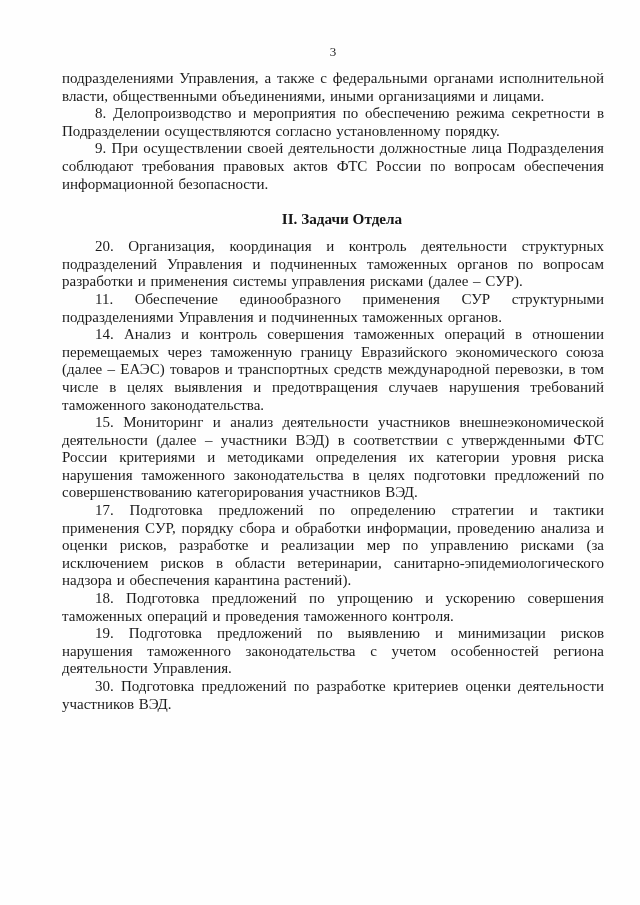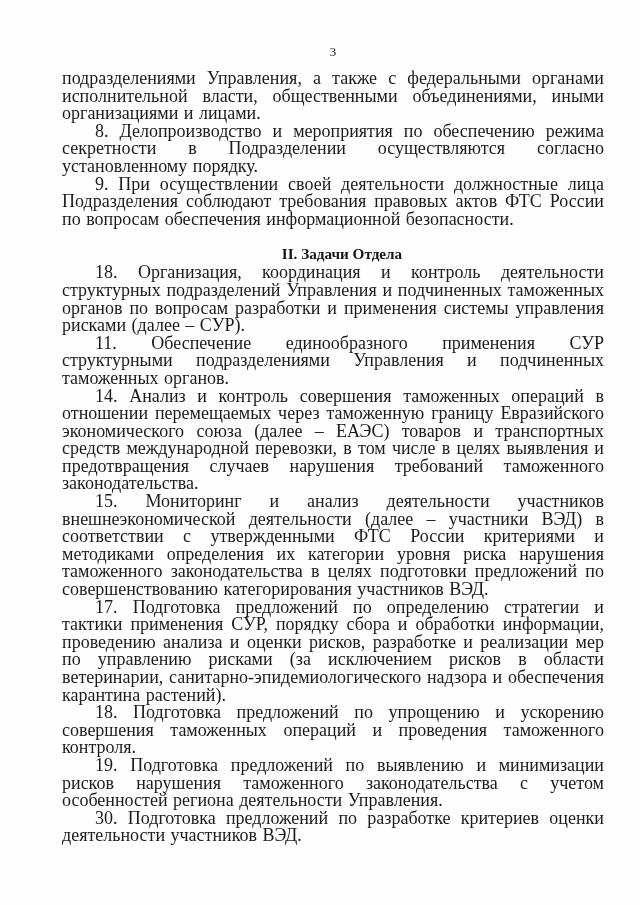--- a/index.html
+++ b/index.html
@@ -21,54 +21,54 @@
   .page-number {
     text-align: center;
     font-size: 13px;
     line-height: 15px;
     margin-bottom: 11px;
     color: #222222;
   }
   .para {
     margin: 0;
     text-align: justify;
-    font-size: 18px;
+    font-size: 15px;
     line-height: 17.6px;
     word-spacing: 1px;
   }
   .indent {
     text-indent: 33px;
   }
   .heading {
     font-size: 15.2px;
     font-weight: bold;
     text-align: center;
     line-height: 18px;
-    margin: 17px 0 1px 0;
+    margin: 17px 0 10px 0;
     padding-left: 18px;
     color: #161616;
     font-family: Liberation Serif, serif;
   }
 </style>
 </head>
 <body>
 
 <div class="page">
 
   <div class="page-number">3</div>
 
   <p class="para">подразделениями Управления, а также с федеральными органами исполнительной власти, общественными объединениями, иными организациями и лицами.</p>
 
   <p class="para indent">8. Делопроизводство и мероприятия по обеспечению режима секретности в Подразделении осуществляются согласно установленному порядку.</p>
 
   <p class="para indent">9. При осуществлении своей деятельности должностные лица Подразделения соблюдают требования правовых актов ФТС России по вопросам обеспечения информационной безопасности.</p>
 
   <h2 class="heading">II. Задачи Отдела</h2>
 
-  <p class="para indent">18. Организация, координация и контроль деятельности структурных подразделений Управления и подчиненных таможенных органов по вопросам разработки и применения системы управления рисками (далее – СУР).</p>
+  <p class="para indent">20. Организация, координация и контроль деятельности структурных подразделений Управления и подчиненных таможенных органов по вопросам разработки и применения системы управления рисками (далее – СУР).</p>
 
   <p class="para indent">11. Обеспечение единообразного применения СУР структурными подразделениями Управления и подчиненных таможенных органов.</p>
 
 
 
   <p class="para indent">14. Анализ и контроль совершения таможенных операций в отношении перемещаемых через таможенную границу Евразийского экономического союза (далее – ЕАЭС) товаров и транспортных средств международной перевозки, в том числе в целях выявления и предотвращения случаев нарушения требований таможенного законодательства.</p>
 
   <p class="para indent">15. Мониторинг и анализ деятельности участников внешнеэкономической деятельности (далее – участники ВЭД) в соответствии с утвержденными ФТС России критериями и методиками определения их категории уровня риска нарушения таможенного законодательства в целях подготовки предложений по совершенствованию категорирования участников ВЭД.</p>
 
 

